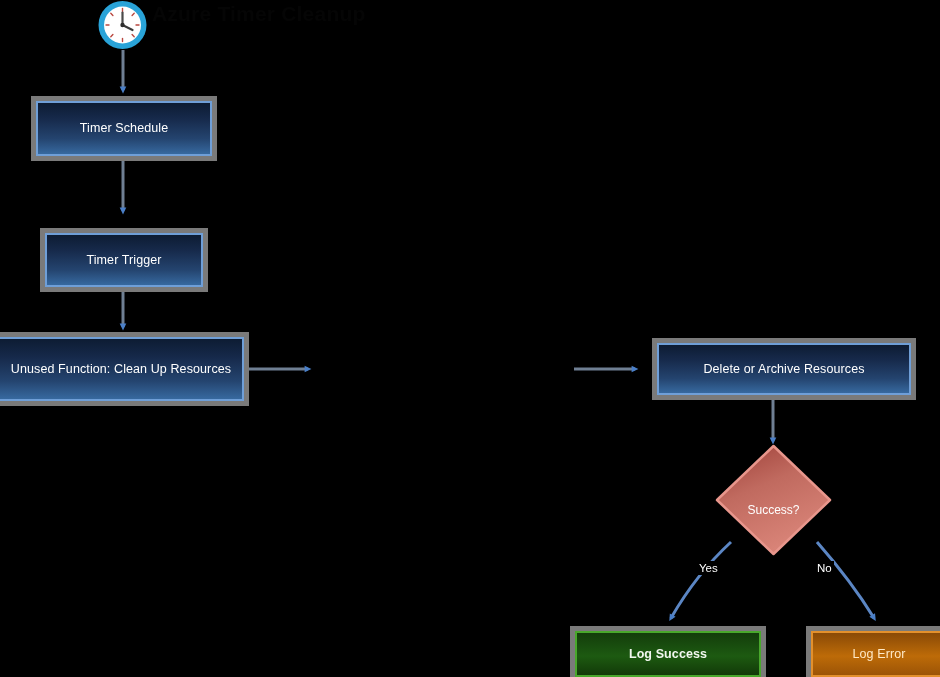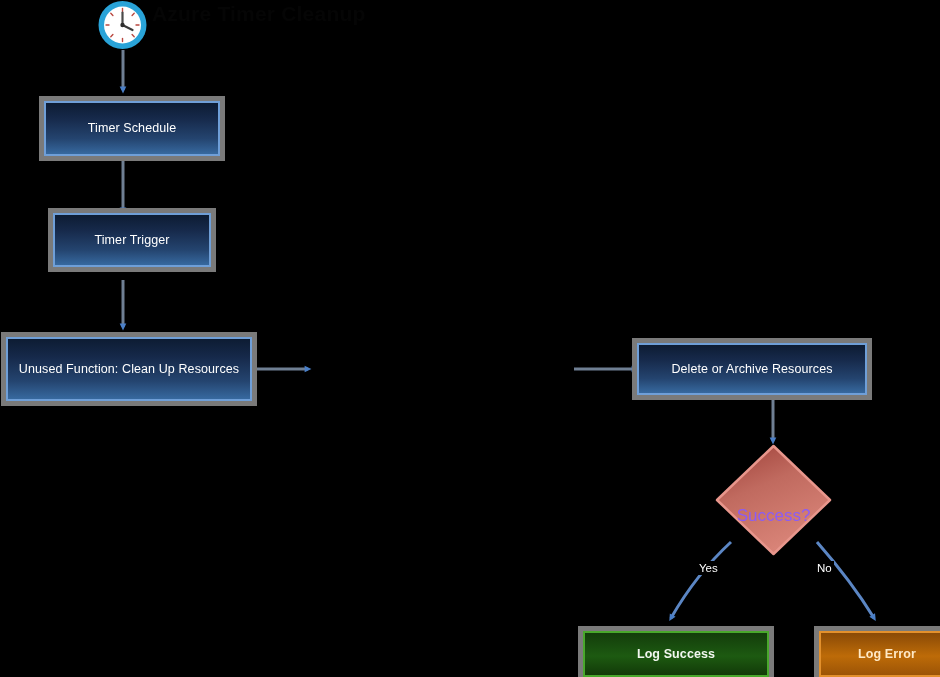--- a/index.html
+++ b/index.html
@@ -33,21 +33,20 @@
 
   
   .node {
     position: absolute;
     box-sizing: border-box;
     display: flex;
     align-items: center;
     justify-content: center;
     text-align: center;
     z-index: 5;
-    margin-left: 8px;
   }
 
   
   .node.halo {
     background: #7a7a7a;
     padding: 5px;
   }
 
   .node .inner {
     width: 100%;
@@ -81,44 +80,44 @@
     border-color: #49a82c;
     font-weight: bold;
   }
   .ok .label { color: #f2f7f0; }
 
   
   .err .inner {
     background: linear-gradient(180deg, #8a4a06 0%, #bd6b08 55%, #9c5406 100%);
     border-color: #e3902c;
   }
-  .err .label { color: #ffe9c6; font-weight: bold; }
+  .err .label { color: #ffe9c6; }
 
   
   #decision-node {
     position: absolute;
     z-index: 5;
   }
   #decision-node .dia {
     position: absolute;
     left: 0; top: 0;
     width: 100%;
     height: 100%;
   }
   #decision-node .label {
     position: absolute;
     left: 0;
-    top: 16px;
+    top: 10px;
     width: 100%;
     height: 100%;
     display: flex;
     align-items: center;
     justify-content: center;
-    font-size: 17px;
-    color: #8b5cf6;
+    font-size: 12px;
+    color: #ffffff;
     white-space: nowrap;
   }
 
   
   #clock-icon {
     position: absolute;
     z-index: 6;
   }
 
   
@@ -215,34 +214,34 @@
       <circle cx="27.5" cy="25" r="2.2" fill="#2e2e2e"></circle>
     </svg>
   </div>
 
   <div class="node halo proc" id="n-timer-schedule" style="left:31px; top:96px; width:186px; height:65px;">
     <div class="inner">
       <span class="label">Timer Schedule</span>
     </div>
   </div>
 
-  <div class="node halo proc" id="n-timer-trigger" style="left:40px; top:208px; width:168px; height:64px;">
+  <div class="node halo proc" id="n-timer-trigger" style="left:40px; top:228px; width:168px; height:64px;">
     <div class="inner">
       <span class="label">Timer Trigger</span>
     </div>
   </div>
 
   <div class="node halo proc" id="n-azure-function" style="left:-7px; top:332px; width:256px; height:74px;">
     <div class="inner">
       <span class="label">Unused Function: Clean Up Resources</span>
     </div>
   </div>
 
 
-  <div class="node halo proc" id="n-delete" style="left:624px; top:338px; width:240px; height:62px;">
+  <div class="node halo proc" id="n-delete" style="left:652px; top:338px; width:264px; height:62px;">
     <div class="inner">
       <span class="label">Delete or Archive Resources</span>
     </div>
   </div>
 
   <div id="decision-node" style="left:713px; top:442px; width:121px; height:116px;">
     <svg class="dia" viewBox="0 0 121 116">
       <defs>
         <linearGradient id="dgrad" x1="0" y1="0" x2="0.45" y2="1">
           <stop offset="0%" stop-color="#9e3f38"></stop>

